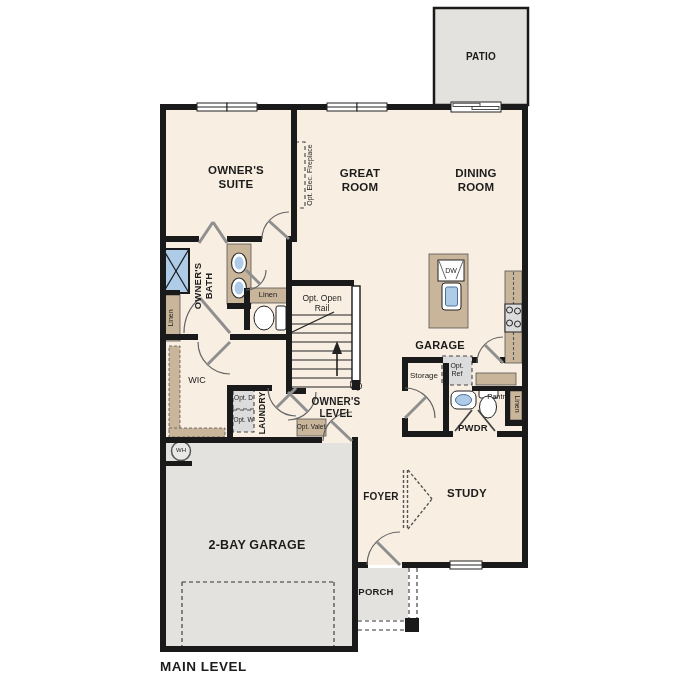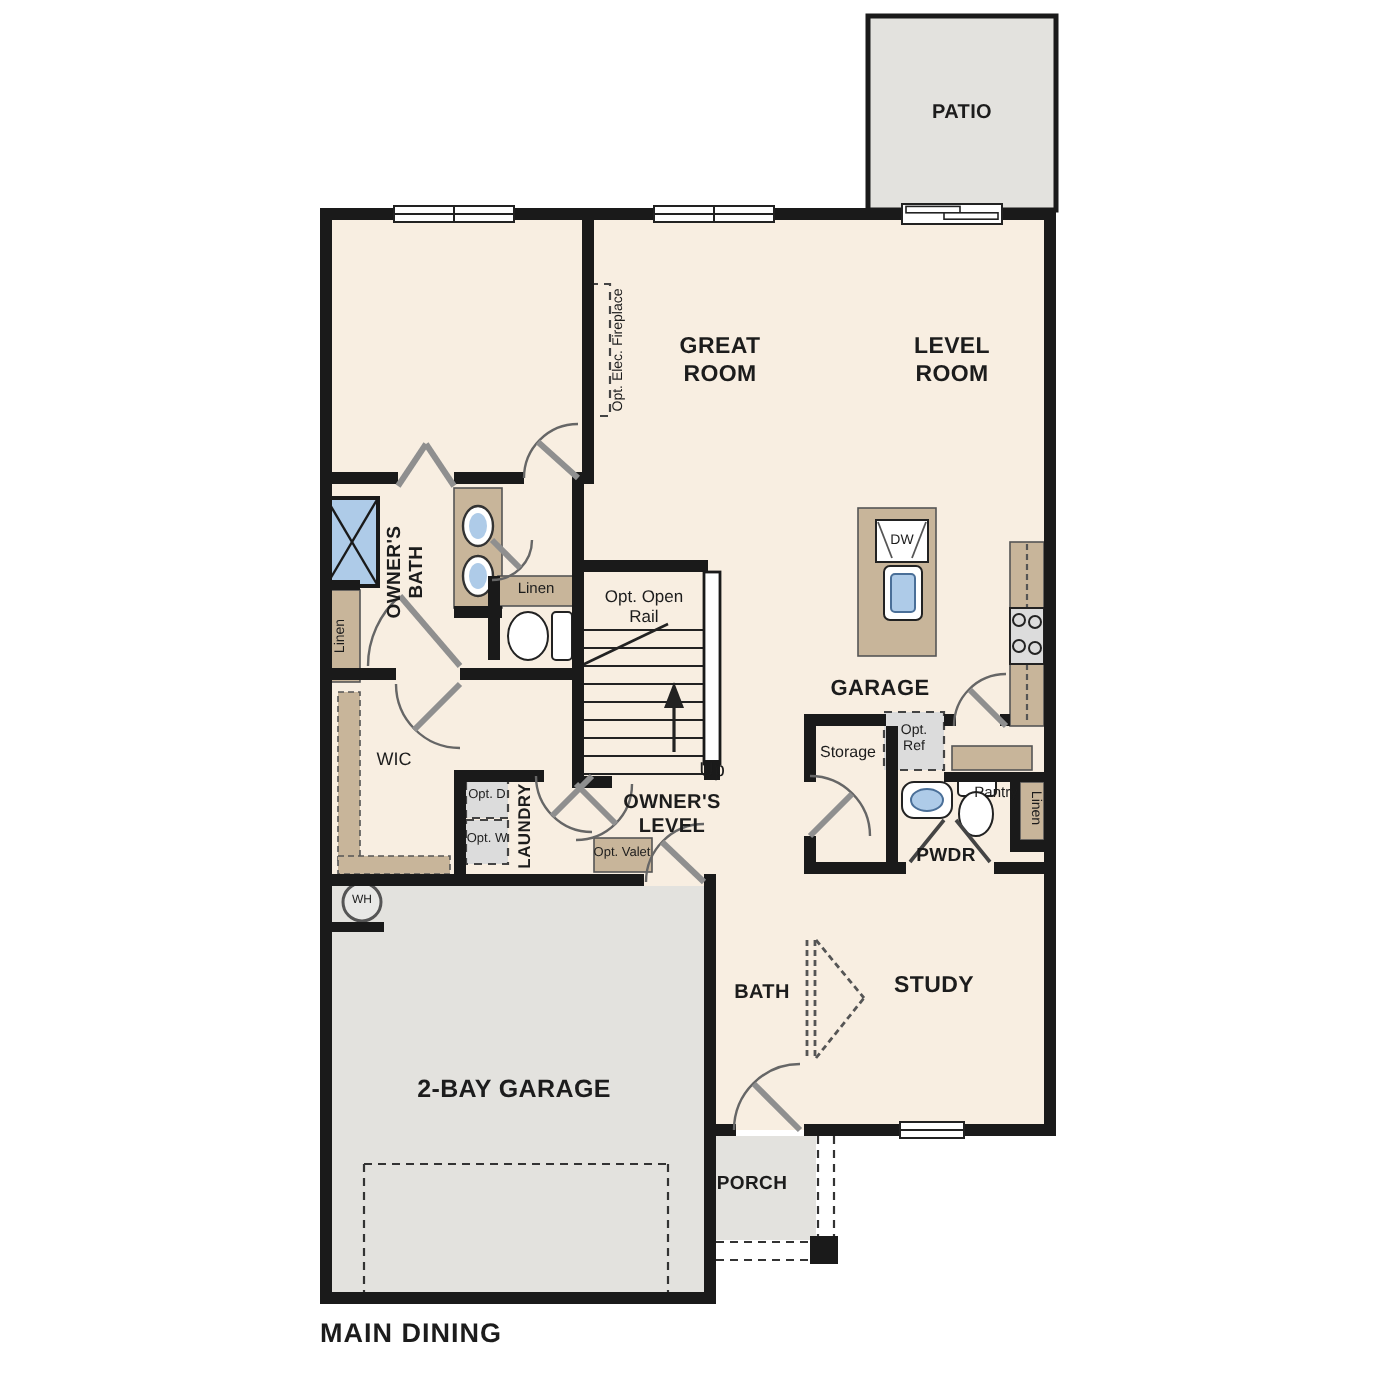--- a/index.html
+++ b/index.html
@@ -197,40 +197,41 @@
     <g stroke="#555" stroke-width="1.4" stroke-dasharray="3,2">
       <line x1="403.5" y1="470" x2="403.5" y2="529"></line>
       <line x1="407.5" y1="470" x2="407.5" y2="529"></line>
       <line x1="408" y1="470" x2="432" y2="499"></line>
       <line x1="408" y1="529" x2="432" y2="499"></line>
     </g>
   </g>
 </svg>
 
   <div class="lbl" style="left:481px;top:57px;font-size:10px">PATIO</div>
+  <div class="lbl" style="left:236px;top:178px;width:86px;font-size:11.5px">OWNER'S SUITE</div>
   <div class="lbl" style="left:360px;top:181px;width:64px;font-size:11.5px">GREAT ROOM</div>
-  <div class="lbl" style="left:476px;top:181px;width:64px;font-size:11.5px">LEVEL ROOM</div>
+  <div class="lbl" style="left:476px;top:181px;width:64px;font-size:11.5px">DINING ROOM</div>
   <div class="lbl thin vert" style="left:310px;top:175px;font-size:7px">Opt. Elec. Fireplace</div>
   <div class="lbl vertwrap" style="left:203px;top:286px;width:62px;font-size:9.5px">OWNER'S BATH</div>
   <div class="lbl thin" style="left:268px;top:295px;font-size:7.5px">Linen</div>
   <div class="lbl thin vert" style="left:171px;top:318px;font-size:7px">Linen</div>
   <div class="lbl thin" style="left:322px;top:303px;width:54px;font-size:8.5px">Opt. Open Rail</div>
   <div class="lbl thin" style="left:356px;top:386px;font-size:10px">Up</div>
   <div class="lbl" style="left:440px;top:345px;font-size:11px">GARAGE</div>
   <div class="lbl thin" style="left:451px;top:271px;font-size:7px">DW</div>
   <div class="lbl thin" style="left:197px;top:380px;font-size:9px">WIC</div>
   <div class="lbl thin" style="left:243.5px;top:398px;width:26px;font-size:6.5px">Opt. D</div>
   <div class="lbl thin" style="left:243.5px;top:420px;width:26px;font-size:6.5px">Opt. W</div>
   <div class="lbl vert" style="left:262px;top:413px;font-size:8.5px">LAUNDRY</div>
   <div class="lbl" style="left:336px;top:408px;width:76px;font-size:10px">OWNER'S LEVEL</div>
   <div class="lbl thin" style="left:311px;top:427px;width:30px;font-size:6.5px">Opt. Valet</div>
   <div class="lbl thin" style="left:424px;top:376px;font-size:8px">Storage</div>
   <div class="lbl thin" style="left:457px;top:370px;width:26px;font-size:7px">Opt. Ref</div>
   <div class="lbl thin" style="left:498px;top:397px;font-size:7.5px">Pantry</div>
   <div class="lbl" style="left:473px;top:428px;font-size:9.5px">PWDR</div>
   <div class="lbl thin vcw" style="left:517px;top:404px;font-size:7px">Linen</div>
-  <div class="lbl" style="left:381px;top:497px;font-size:10px">BATH</div>
+  <div class="lbl" style="left:381px;top:497px;font-size:10px">FOYER</div>
   <div class="lbl" style="left:467px;top:494px;font-size:11.5px">STUDY</div>
   <div class="lbl" style="left:376px;top:592px;font-size:9.5px">PORCH</div>
   <div class="lbl" style="left:257px;top:545px;width:100px;font-size:12.5px">2-BAY GARAGE</div>
-  <div class="lbl anchorleft" style="left:160px;top:667px;font-size:13.5px;letter-spacing:.5px">MAIN DINING</div>
+  <div class="lbl anchorleft" style="left:160px;top:667px;font-size:13.5px;letter-spacing:.5px">MAIN LEVEL</div>
   <div class="lbl thin" style="left:181px;top:451px;font-size:6px">WH</div>
 </div>
 
 </body></html>

